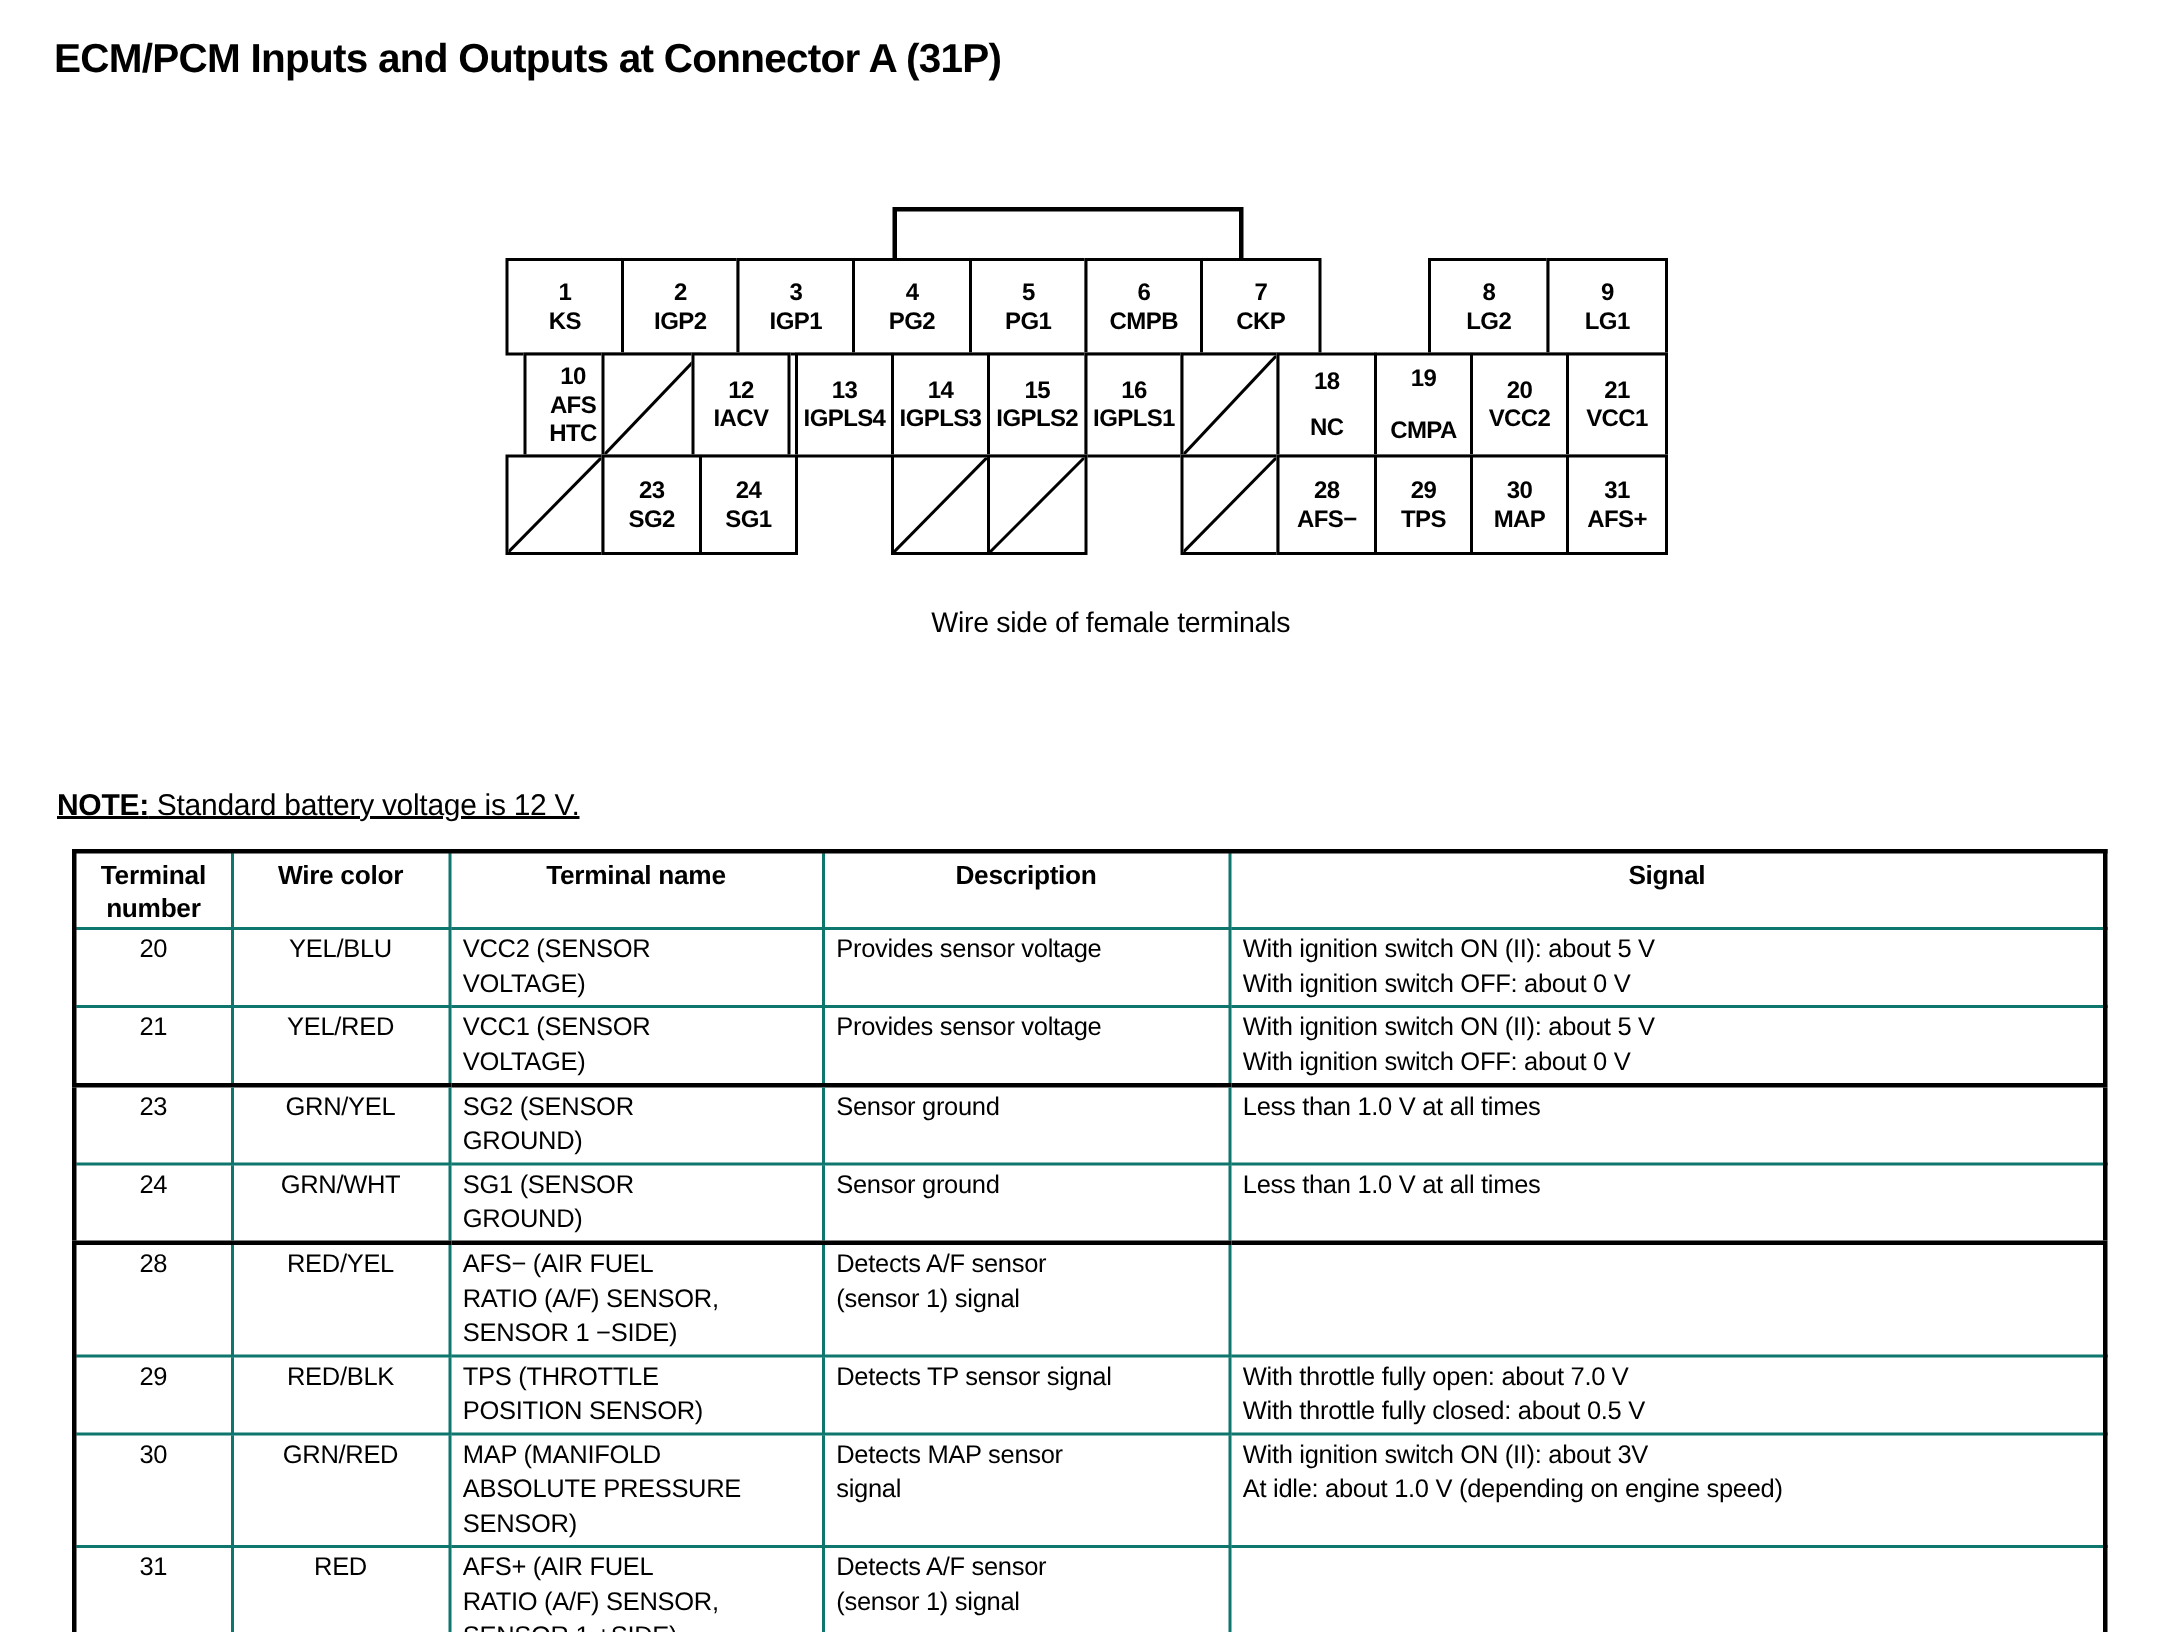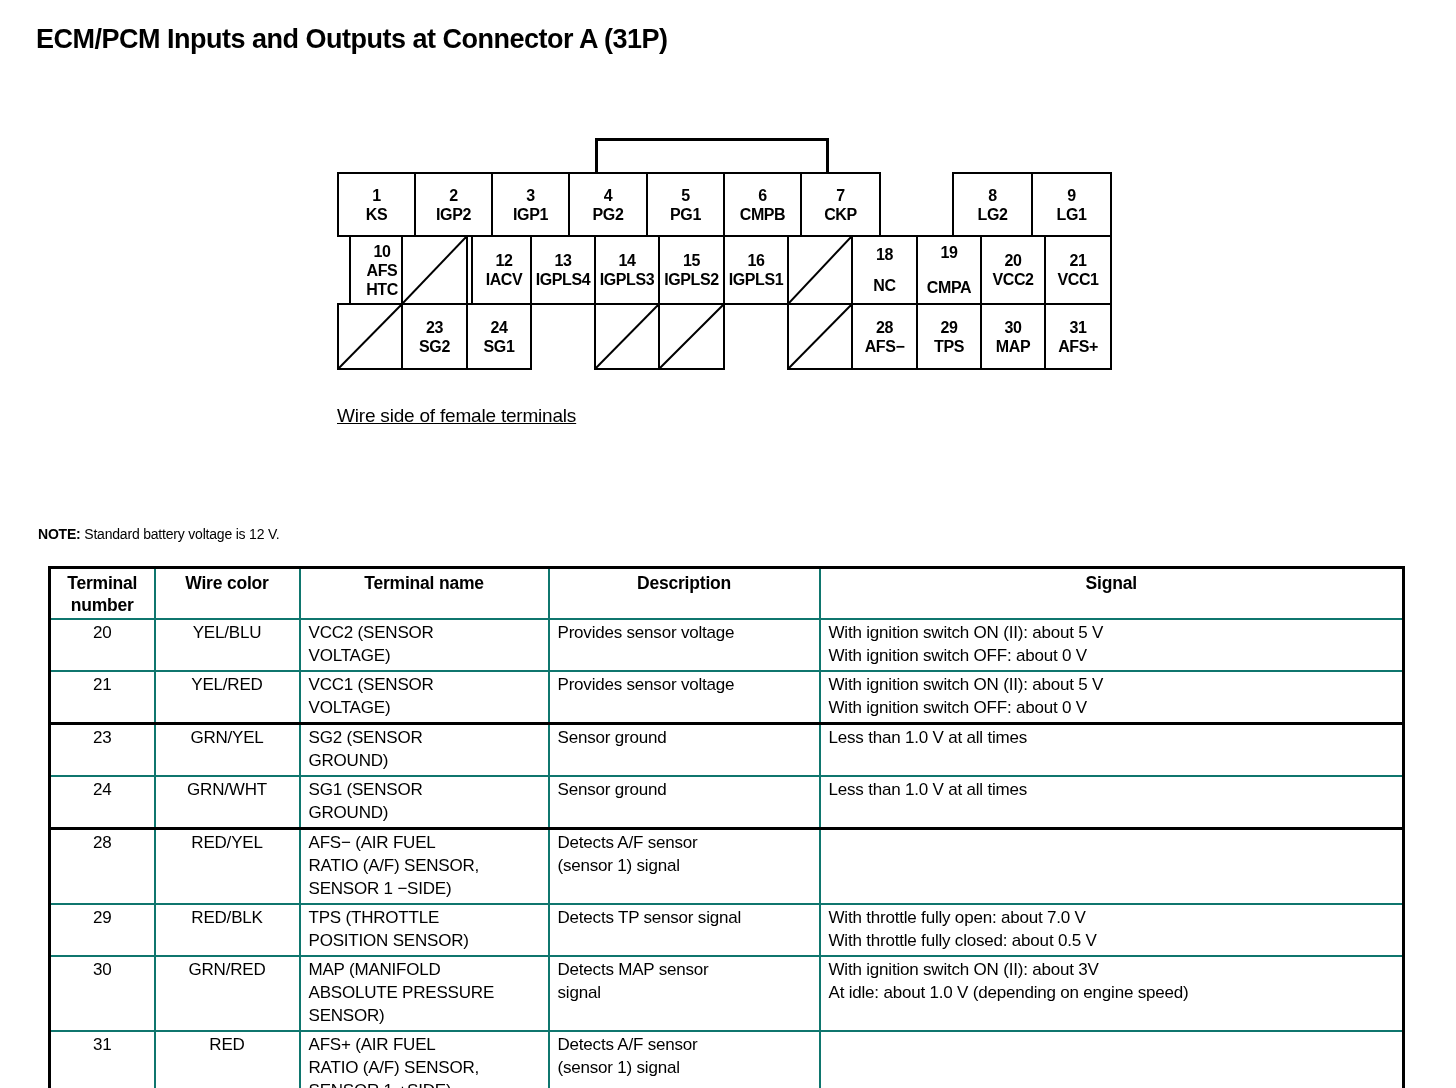--- a/index.html
+++ b/index.html
@@ -20,25 +20,25 @@
     border:3px solid #000;box-sizing:border-box;background:#fff;
   }
   .ccell{
     position:absolute;box-sizing:border-box;border:2px solid #000;background:#fff;
     display:flex;flex-direction:column;align-items:center;justify-content:center;
     font-weight:bold;font-size:16px;line-height:19px;letter-spacing:-0.4px;
     text-align:center;white-space:pre-line;
   }
   .ccell svg{display:block;width:100%;height:100%;}
   .caption{
-    position:absolute;left:337px;top:405px;width:775px;
-    text-align:left;font-size:19px;letter-spacing:-0.2px;text-decoration:underline;
+    position:absolute;left:353px;top:405px;width:775px;
+    text-align:center;font-size:19px;letter-spacing:-0.2px;
   }
   
-  .note{position:absolute;left:38px;top:526px;font-size:14px;letter-spacing:-0.2px;}
+  .note{position:absolute;left:38px;top:526px;font-size:20px;letter-spacing:-0.2px;text-decoration:underline;}
   .note b{font-weight:bold;}
   
   table.io{
     position:absolute;left:48px;top:566px;width:1354px;
     border-collapse:collapse;table-layout:fixed;
     border:3px solid #000;
   }
   table.io th, table.io td{
     border:2px solid #0f766e;vertical-align:top;
     letter-spacing:-0.2px;overflow:hidden;
@@ -69,21 +69,21 @@
       <div class="ccell" style="left: 309px; top: 34px; width: 79px; height: 65px;"><div>5</div><div>PG1</div></div>
       <div class="ccell" style="left: 386px; top: 34px; width: 79px; height: 65px;"><div>6</div><div>CMPB</div></div>
       <div class="ccell" style="left: 463px; top: 34px; width: 81px; height: 65px;"><div>7</div><div>CKP</div></div>
       <div class="ccell" style="left: 615px; top: 34px; width: 81px; height: 65px;"><div>8</div><div>LG2</div></div>
       <div class="ccell" style="left: 694px; top: 34px; width: 81px; height: 65px;"><div>9</div><div>LG1</div></div>
       <div class="ccell" style="left: 0px; top: 97px; width: 66px; height: 70px; margin-left: 12px;"><div>10</div><div>AFS
 HTC</div></div>
       <div class="ccell" style="left: 64px; top: 97px; width: 67px; height: 70px;"><svg viewBox="0 0 100 100" preserveAspectRatio="none">
           <line x1="0" y1="100" x2="100" y2="0" stroke="#000" stroke-width="2" vector-effect="non-scaling-stroke"></line>
         </svg></div>
-      <div class="ccell" style="left: 134px; top: 97px; width: 66px; height: 70px;"><div>12</div><div>IACV</div></div>
+      <div class="ccell" style="left: 124px; top: 97px; width: 66px; height: 70px;"><div>12</div><div>IACV</div></div>
       <div class="ccell" style="left: 193px; top: 97px; width: 66px; height: 70px;"><div>13</div><div>IGPLS4</div></div>
       <div class="ccell" style="left: 257px; top: 97px; width: 66px; height: 70px;"><div>14</div><div>IGPLS3</div></div>
       <div class="ccell" style="left: 321px; top: 97px; width: 67px; height: 70px;"><div>15</div><div>IGPLS2</div></div>
       <div class="ccell" style="left: 386px; top: 97px; width: 66px; height: 70px; text-align: center;"><div>16</div><div>IGPLS1</div></div>
       <div class="ccell" style="left: 450px; top: 97px; width: 66px; height: 70px;"><svg viewBox="0 0 100 100" preserveAspectRatio="none">
           <line x1="0" y1="100" x2="100" y2="0" stroke="#000" stroke-width="2" vector-effect="non-scaling-stroke"></line>
         </svg></div>
       <div class="ccell" style="left: 514px; top: 97px; width: 67px; height: 70px; gap: 12px;"><div>18</div><div>NC</div></div>
       <div class="ccell" style="left: 579px; top: 97px; width: 66px; height: 70px; gap: 16px;"><div>19</div><div>CMPA</div></div>
       <div class="ccell" style="left: 643px; top: 97px; width: 66px; height: 70px;"><div>20</div><div>VCC2</div></div>

